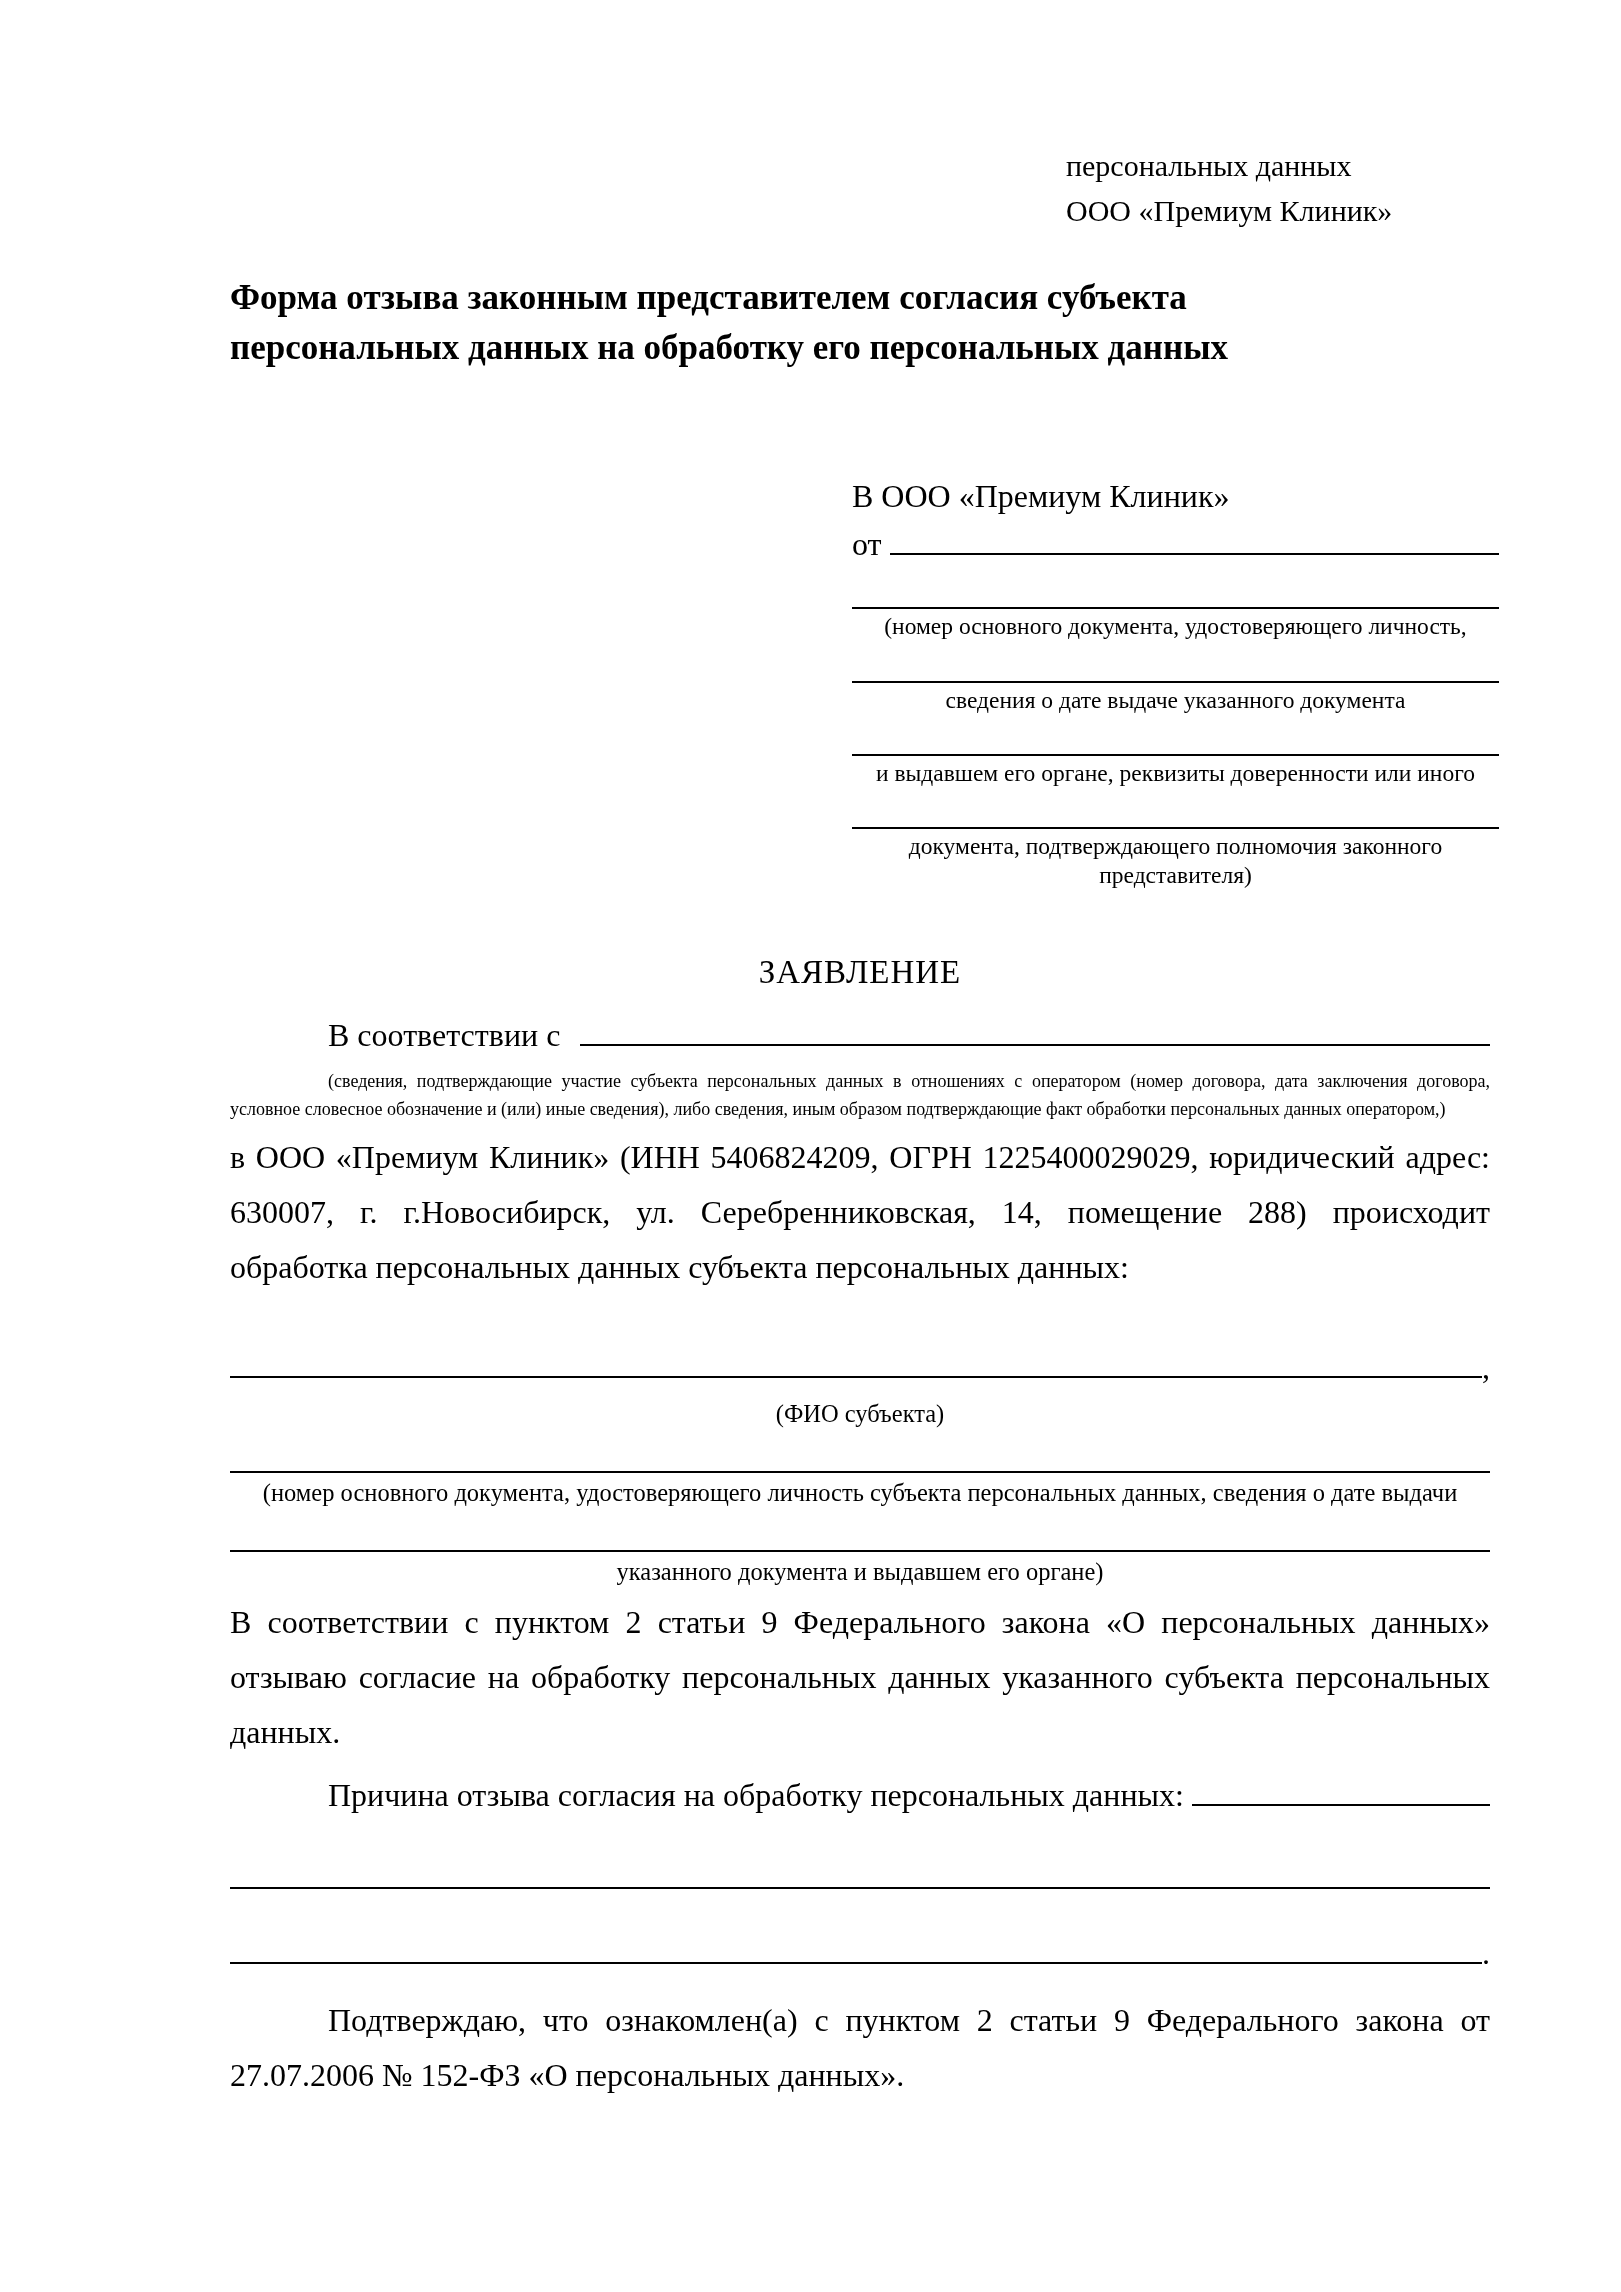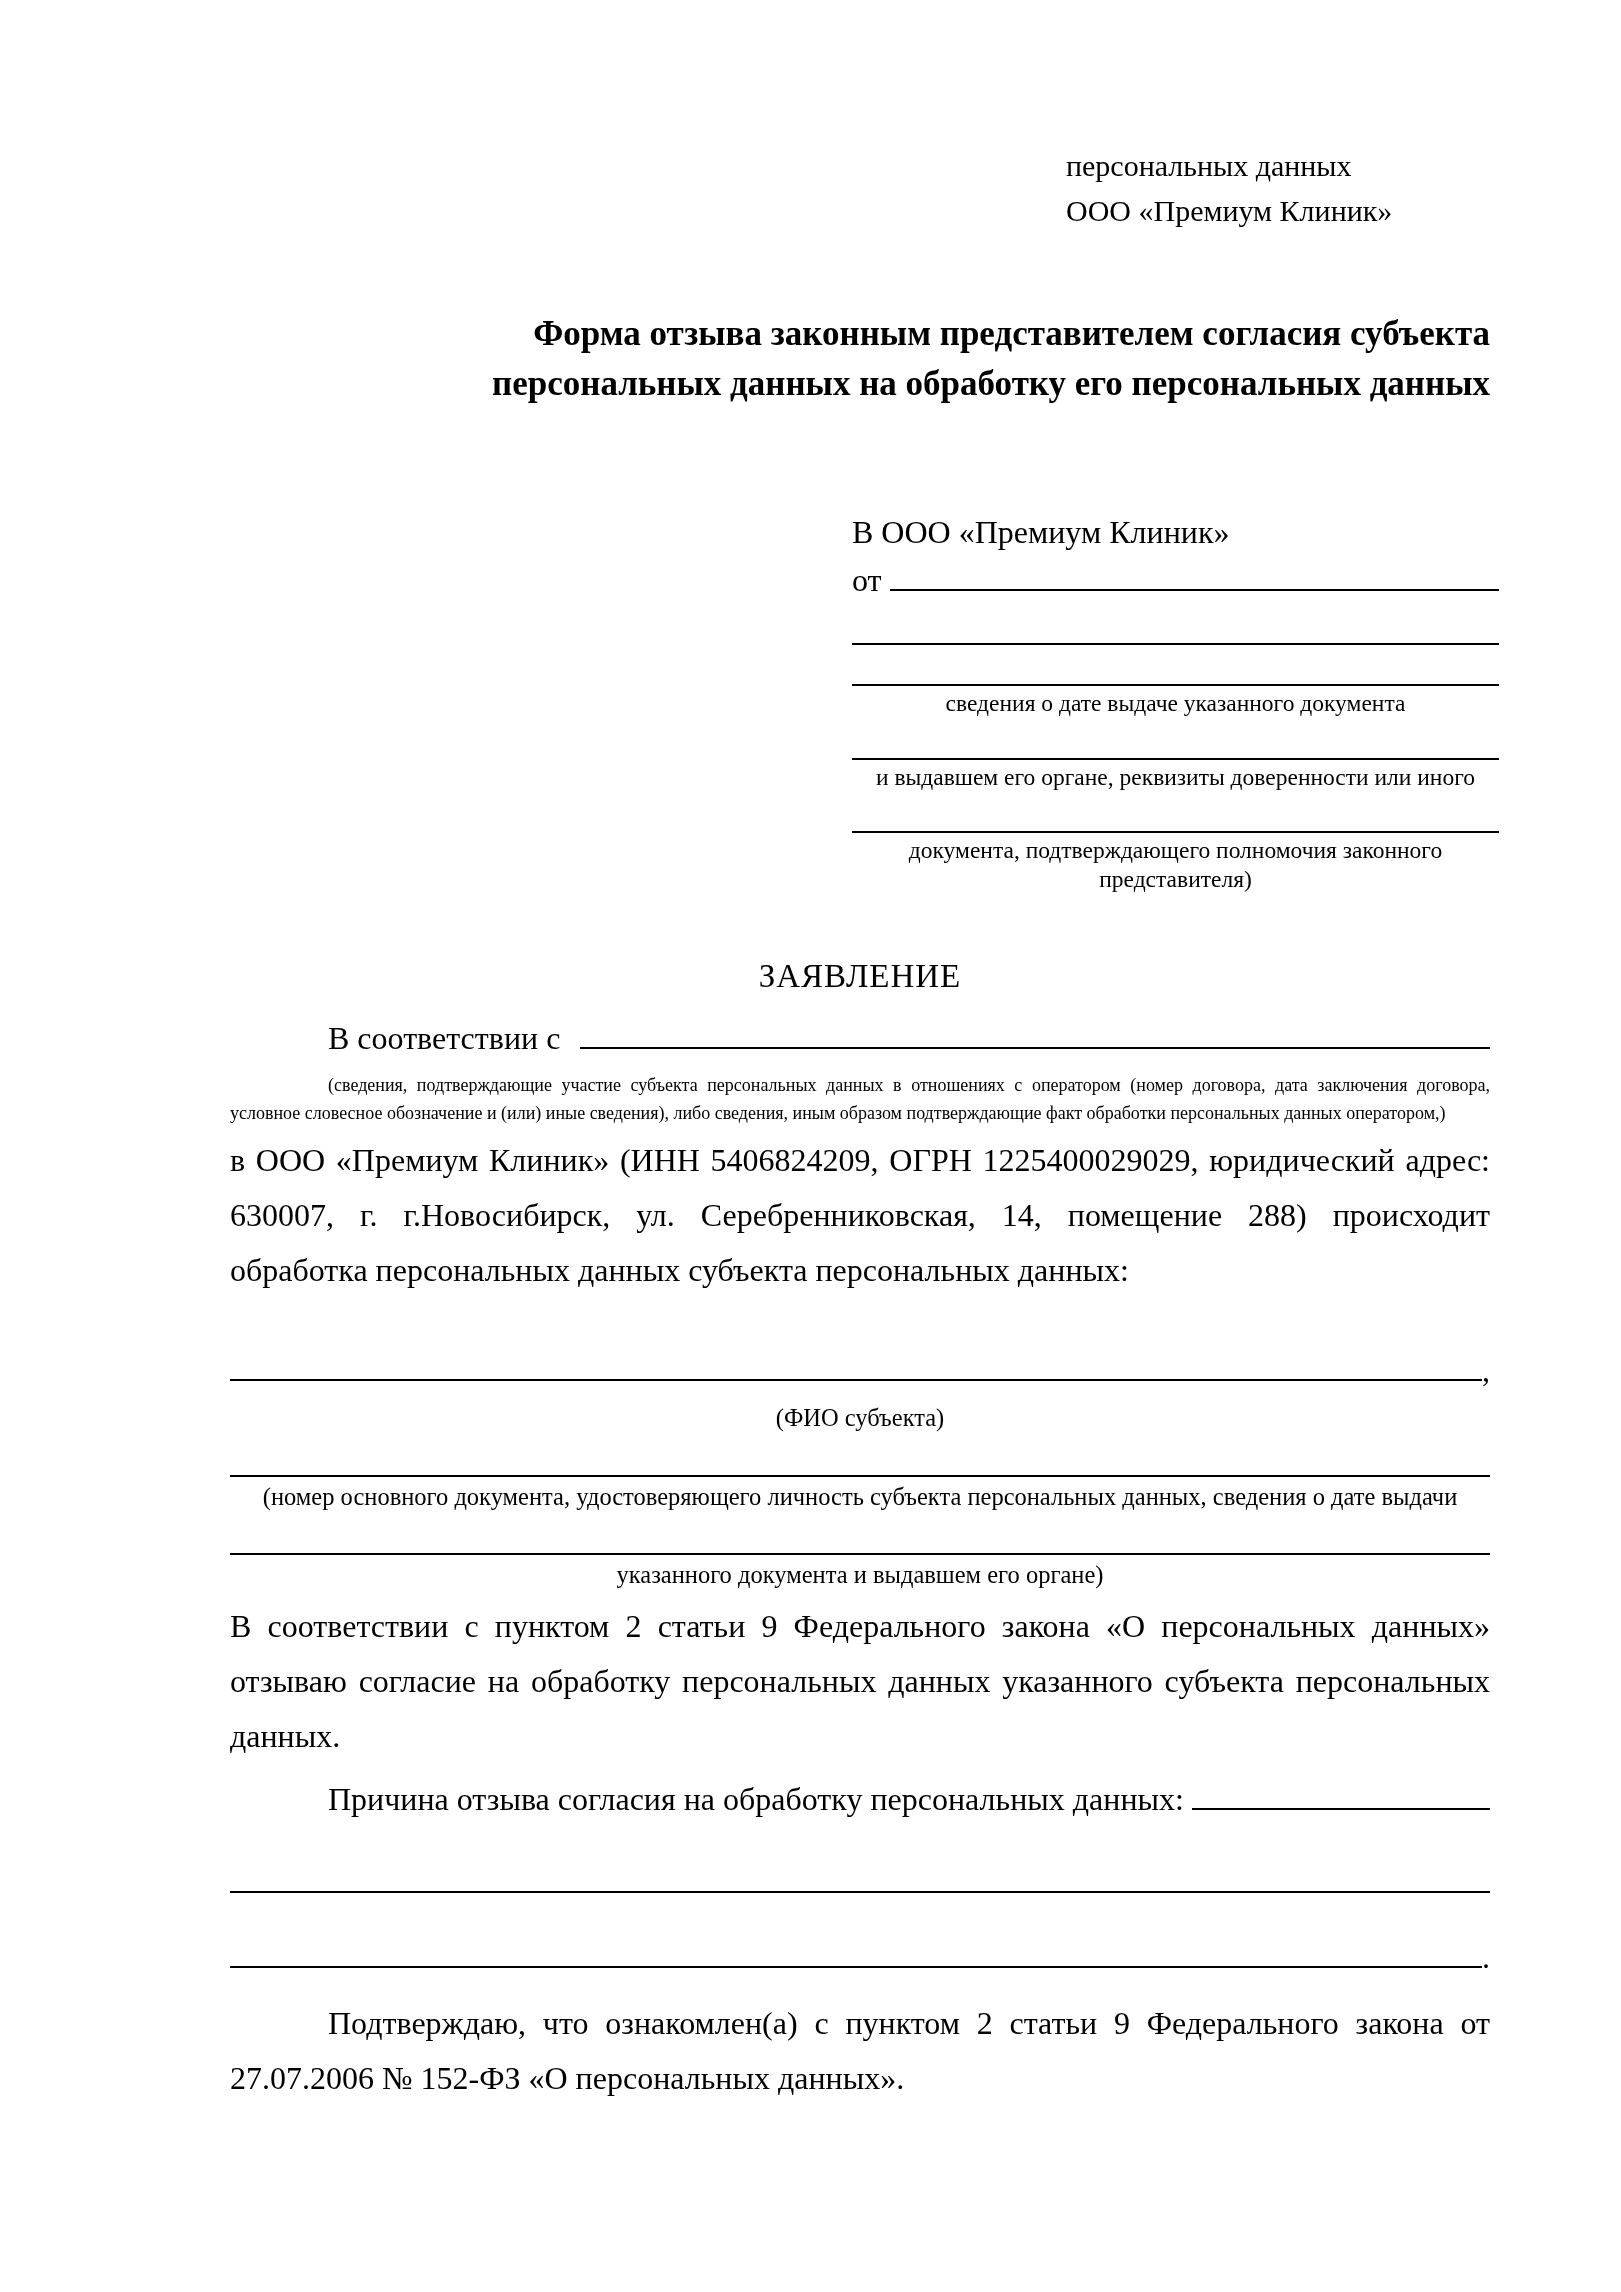--- a/index.html
+++ b/index.html
@@ -20,22 +20,22 @@
 
   
   .header-block {
     margin-left: 836px;
     font-size: 30px;
     line-height: 1.5;
   }
 
   
   .title {
-    margin-top: 76px;
-    text-align: right;
+    margin-top: 40px;
+    text-align: left;
     font-weight: bold;
     font-size: 35px;
     line-height: 1.42;
   }
 
   
   .addressee {
     margin-top: 100px;
     margin-left: 622px;
     width: 647px;
@@ -129,20 +129,21 @@
   </div>
 
   <div class="addressee">
     <div>В ООО «Премиум Клиник»</div>
     <div class="addr-from">
       <span class="from-label">от </span>
       <span class="fill-line"></span>
     </div>
 
     <div class="blank-rule"></div>
+    <div class="addr-caption">(номер основного документа, удостоверяющего личность,</div>
 
     <div class="blank-rule"></div>
     <div class="addr-caption">сведения о дате выдаче указанного документа</div>
 
     <div class="blank-rule"></div>
     <div class="addr-caption">и выдавшем его органе, реквизиты доверенности или иного</div>
 
     <div class="blank-rule"></div>
     <div class="addr-caption">документа, подтверждающего полномочия законного представителя)</div>
   </div>

